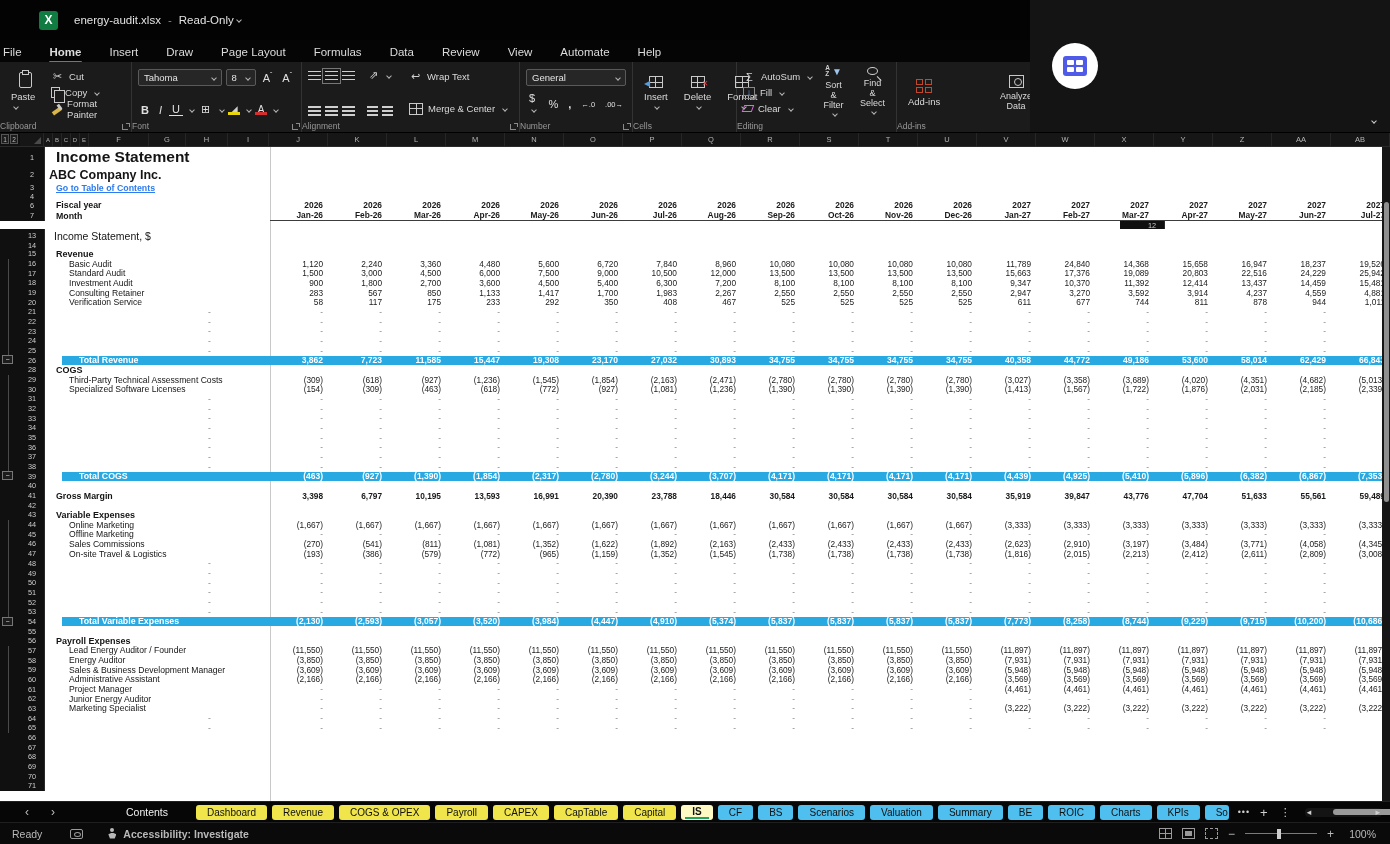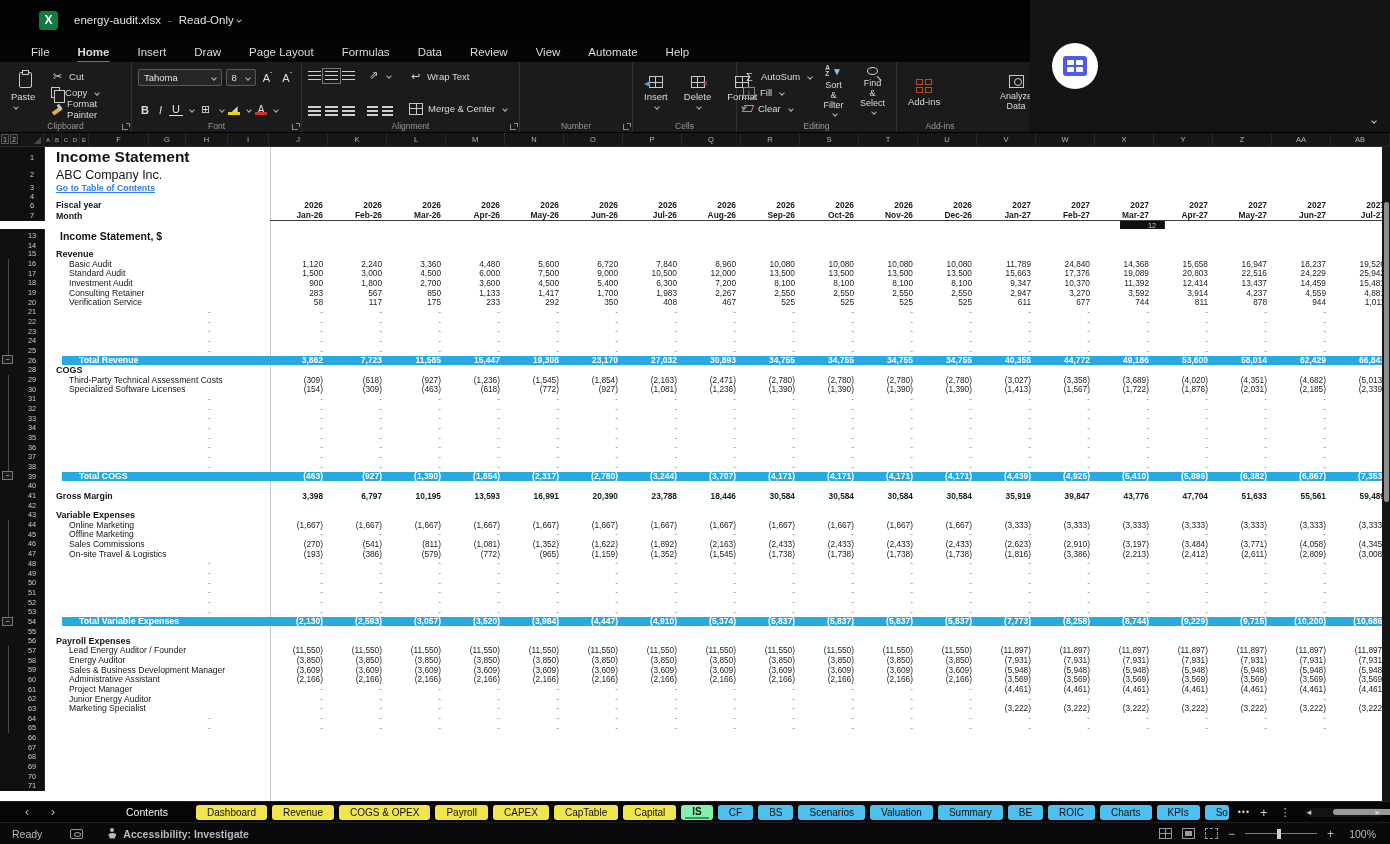--- a/index.html
+++ b/index.html
@@ -19,38 +19,38 @@
   .ic-mag::after { content:""; position:absolute; width:6px; height:1.4px; background:#cfcfcf;
     transform:rotate(45deg); left:8px; top:10px; }
   .avatar { width:24px; height:24px; border-radius:50%;
     background:radial-gradient(circle at 50% 38%, #e8c9a8 0 36%, #8a7560 37% 70%, #5d5248 71%); border:1px solid #444;}
   .diamond { color:#cfcfcf; font-size:13px; }
   .winbtn { color:#cfcfcf; font-size:14px; width:22px; text-align:center; }
   .restore { width:10px; height:10px; border:1.2px solid #cfcfcf; border-radius:2px; position:relative; display:inline-block;}
   .restore::before{content:"";position:absolute;left:2px;top:-4px;width:9px;height:9px;border-top:1.2px solid #cfcfcf;border-right:1.2px solid #cfcfcf;border-radius:2px;}
 
   
-  .menubar { height:22px; display:flex; align-items:center; background:#050505; padding-left:30px; }
+  .menubar { height:22px; display:flex; align-items:center; background:#050505; padding-left:2px; }
   .mitem { color:#dcdcdc; font-size:11.5px; margin-right:26px; padding:3px 1px; position:relative; }
   .mitem.active { font-weight:bold; }
   .mitem.active::after { content:""; position:absolute; left:0; right:0; bottom:-2px; height:2.5px; background:#21A366; border-radius:2px;}
   .mb-right { margin-left:auto; display:flex; gap:9px; margin-right:14px; }
   .btn-comments { display:flex; align-items:center; gap:6px; border:1px solid #6a6a6a; border-radius:4px;
     height:21px; padding:0 10px; color:#eee; font-size:11px; background:#161616;}
   .ic-bubble{width:11px;height:9px;border:1.2px solid #ddd;border-radius:2px;position:relative;display:inline-block;}
   .ic-bubble::after{content:"";position:absolute;left:2px;bottom:-4px;border:3px solid transparent;border-top-color:#ddd;}
   .btn-share { display:flex; align-items:center; gap:6px; border-radius:4px; height:21px; padding:0 10px;
     background:#2EA457; color:#fff; font-size:11px; font-weight:bold; }
   .ic-share{width:10px;height:8px;border:1.2px solid #fff;border-top:none;position:relative;display:inline-block;}
   .ic-share::after{content:"↑";position:absolute;left:2px;top:-6px;font-size:8px;color:#fff;}
 
   
   .ribbon { height:71px; background:#1b1b1b; position:relative; border-bottom:1px solid #000; display:flex;}
   .grp { position:relative; height:100%; padding:5px 6px 14px 6px; border-right:1px solid #333; display:flex; gap:6px;}
-  .grplabel { position:absolute; bottom:1px; left:0; right:0; text-align:center; color:#989898; font-size:8.5px; }
+  .grplabel { position:absolute; bottom:1px; left:0; right:0; text-align:left; color:#989898; font-size:8.5px; }
   .dlg { position:absolute; bottom:2px; right:3px; width:6px; height:6px; border-left:1px solid #8a8a8a; border-bottom:1px solid #8a8a8a; }
   .dlg::after{content:"";position:absolute;left:3px;top:-1px;width:3px;height:3px;border-top:1px solid #8a8a8a;border-right:1px solid #8a8a8a;}
   .cv { display:inline-block; width:4px; height:4px; border-right:1.2px solid #b5b5b5; border-bottom:1.2px solid #b5b5b5;
     transform:rotate(45deg); margin-left:3px; vertical-align:2px;}
   .rbtn-lg { display:flex; flex-direction:column; align-items:center; justify-content:center; gap:3px;
     color:#dadada; font-size:9.5px; padding:0 5px; }
   .rcol { display:flex; flex-direction:column; justify-content:space-between; padding:2px 0 2px 0;}
   .rbtn-sm { display:flex; align-items:center; gap:5px; color:#dadada; font-size:9.5px; height:15px;}
   .ic-clip { width:13px; height:16px; border:1.4px solid #c9c9c9; border-radius:2px; position:relative;}
   .ic-clip::before{content:"";position:absolute;left:2px;top:-3px;width:5px;height:3px;background:#1b1b1b;border:1.2px solid #c9c9c9;}
@@ -110,23 +110,23 @@
   .oc.line::before { content:""; position:absolute; left:8px; top:0; bottom:0; width:1px; background:#4a4a4a; }
   .oc .minusbox { position:absolute; left:2px; top:0; width:11px; height:9px; border:1px solid #777; background:#1c1c1c;
     color:#ddd; font-size:7px; line-height:7px; text-align:center; }
   .rn { width:25px; flex:none; background:#101010; color:#cdcdcd; font-size:7.3px; text-align:center;
     border-right:1px solid #2a2a2a; overflow:hidden; position:relative; z-index:4; display:flex; align-items:center; justify-content:center;}
   .lc { width:225px; flex:none; color:#141414; overflow:visible; white-space:nowrap; position:relative; z-index:3; display:flex; align-items:center;}
   .vc { width:59px; flex:none; text-align:right; padding-right:6px; font-size:8.3px; color:#1a1a1a;
     position:relative; z-index:3; display:flex; align-items:center; justify-content:flex-end; }
   .vc.dash { color:#8a8a8a; }
   .t-title { height:20px; } .t-title .lc { font-size:15.5px; font-weight:bold; padding-left:11px; }
-  .t-subtitle { height:15px; } .t-subtitle .lc { font-size:12.5px; font-weight:normal; padding-left:11px; }
+  .t-subtitle { height:15px; } .t-subtitle .lc { font-size:12.5px; font-weight:bold; padding-left:4px; }
   .t-link { height:11px; } .t-link .lc { font-size:8.8px; font-weight:bold; color:#2D7BF0; text-decoration:underline; padding-left:11px; }
-  .t-h2 { height:13px; } .t-h2 .lc { font-size:10.5px; font-weight:bold; padding-left:15px; }
+  .t-h2 { height:13px; } .t-h2 .lc { font-size:10.5px; font-weight:normal; padding-left:9px; }
   .t-head .lc { font-weight:bold; font-size:8.8px; padding-left:11px; }
   .t-head .vc { font-weight:bold; font-size:8.4px; }
   .srow.u .vc { border-bottom:1px solid #3c3c3c; }
   .t-section .lc { font-weight:bold; font-size:9px; padding-left:11px; }
   .t-item .lc { font-size:8.6px; padding-left:24px; }
   .t-dash .lc { font-size:8.6px; color:#8a8a8a; padding-left:163px; }
   .t-bold .lc { font-weight:bold; font-size:8.8px; padding-left:11px; }
   .t-bold .vc { font-weight:bold; }
   .t-total .bar { position:absolute; left:62px; right:0; top:0.5px; bottom:0.5px; background:#29A9E2; z-index:2; }
   .t-total .lc { font-weight:bold; font-size:8.8px; color:#fff; padding-left:34px; }
@@ -136,21 +136,21 @@
   .vscroll .thumb { position:absolute; left:1.5px; width:5px; top:55px; height:300px; background:#8f8f8f; border-radius:3px; }
 
   
   .tabbar { height:21px; background:#060606; border-top:1px solid #202020; display:flex; align-items:center; position:relative;}
   .tnav { color:#bdbdbd; font-size:12px; margin-left:14px; width:26px; text-align:center;}
   .tab-contents { color:#f0f0f0; font-size:10.5px; margin:0 28px 0 60px; }
   .chip { height:15px; border-radius:3px; display:flex; align-items:center; padding:0 11px; font-size:10px;
     color:#111; margin-right:5px; white-space:nowrap; flex:none;}
   .chip.yellow { background:#F0E54A; }
   .chip.blue { background:#4FBFEF; }
-  .chip.active { background:#86efac; position:relative; font-weight:bold; padding-bottom:2px;}
+  .chip.active { background:#fef9c3; position:relative; font-weight:bold; padding-bottom:2px;}
   .chip.active::after { content:""; position:absolute; left:4px; right:4px; bottom:1px; height:2px; background:#21A366; }
   .chip.cut { width:24px; overflow:hidden; padding-right:8px; }
   .tmore { color:#d0d0d0; font-size:9px; letter-spacing:1px; margin:0 10px 0 4px; }
   .tplus { color:#d0d0d0; font-size:13px; margin-right:12px; }
   .tkebab { color:#d0d0d0; font-size:11px; margin-right:14px; }
   .hscroll { position:relative; flex:1; height:9px; margin-right:8px; background:#141414; border-radius:4px;}
   .hscroll .arrow { position:absolute; top:-1px; color:#cfcfcf; font-size:9px; }
   .hscroll .thumb { position:absolute; left:28px; width:180px; top:1.5px; height:6px; background:#9a9a9a; border-radius:3px; }
 
   
@@ -296,20 +296,33 @@
             <span class="ic-mini-grid"></span>
             <span>Merge &amp; Center</span>
             <span class="cv"></span>
           </div>
       </div>
       <div class="grplabel">Alignment</div>
       <div class="dlg"></div>
     </div>
 
     <div class="grp" style="width:113px">
+      <div class="rcol" style="width:100%">
+        <div class="combo" style="width:100%">
+            <span>General</span>
+            <span class="cv"></span>
+          </div>
+        <div class="fontrow" style="justify-content:space-between">
+          <span class="fbtn"><span>$</span><span class="cv"></span></span>
+          <span class="fbtn">%</span>
+          <span class="fbtn" style="font-weight:bold">,</span>
+          <span class="fbtn" style="font-size:7.5px">←.0</span>
+          <span class="fbtn" style="font-size:7.5px">.00→</span>
+        </div>
+      </div>
       <div class="grplabel">Number</div>
       <div class="dlg"></div>
     </div>
 
     <div class="grp" style="width:104px; justify-content:space-around">
       <div class="rbtn-lg">
         <span class="ic-mini-grid">
             <span class="ovl" style="color:#5b9bd5;left:-6px;top:2px">◀</span>
           </span>
         <span><span>Insert</span></span>
@@ -1183,21 +1196,21 @@
           <div class="vc">(772)</div>
           <div class="vc">(965)</div>
           <div class="vc">(1,159)</div>
           <div class="vc">(1,352)</div>
           <div class="vc">(1,545)</div>
           <div class="vc">(1,738)</div>
           <div class="vc">(1,738)</div>
           <div class="vc">(1,738)</div>
           <div class="vc">(1,738)</div>
           <div class="vc">(1,816)</div>
-          <div class="vc">(3,386)</div>
+          <div class="vc">(2,015)</div>
           <div class="vc">(2,213)</div>
           <div class="vc">(2,412)</div>
           <div class="vc">(2,611)</div>
           <div class="vc">(2,809)</div>
           <div class="vc">(3,008)</div>
         </div>
         <div class="srow t-dash">
           <div class="oc line"></div>
           <div class="rn">48</div>
           <div class="lc">-</div>

